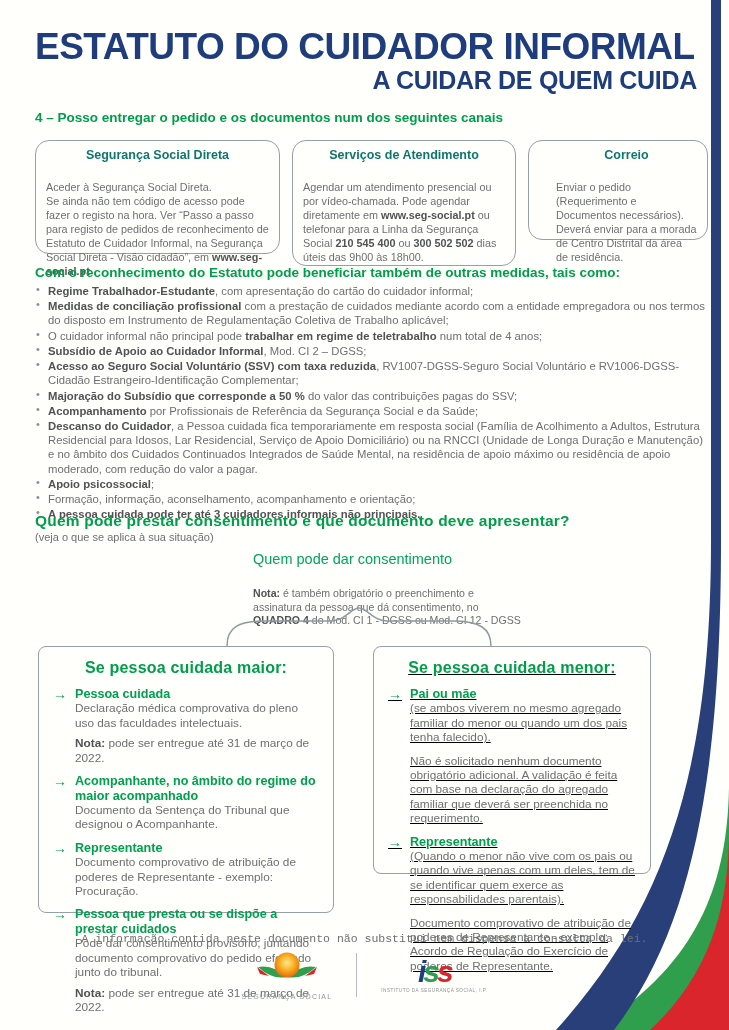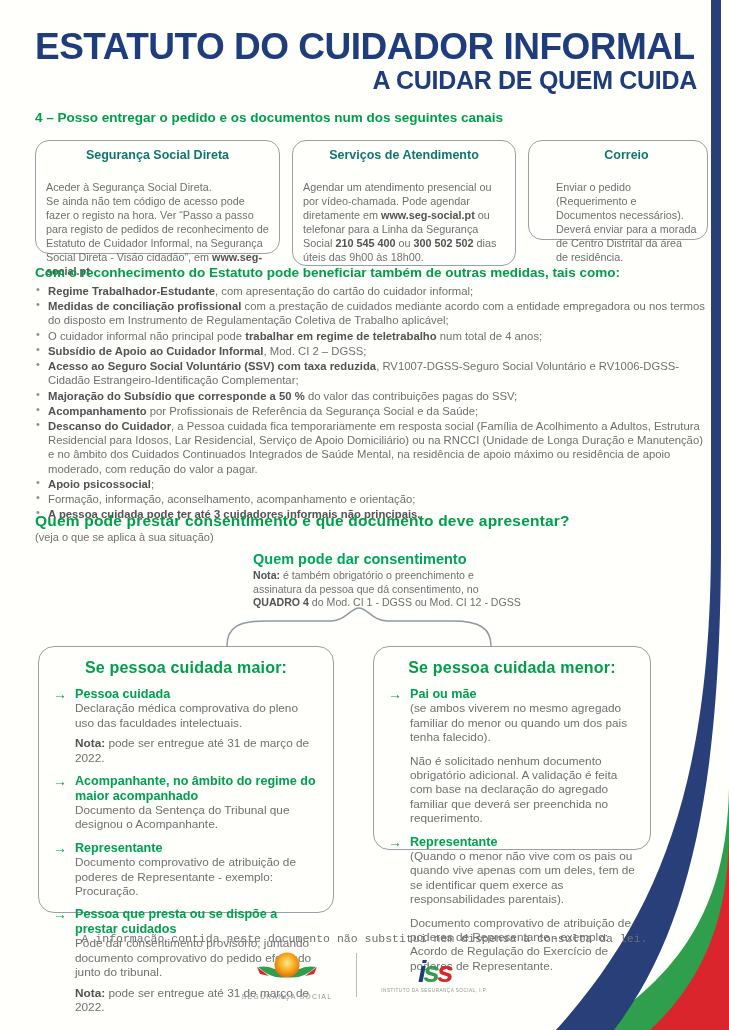--- a/index.html
+++ b/index.html
@@ -27,28 +27,28 @@
   .measures{left:35px;top:265px;width:670px;}
   .measures-h{font-size:13.5px;margin:0 0 4px 0;}
   ul.measures-list{list-style:none;margin:0;padding:0;}
   ul.measures-list li{position:relative;padding-left:13px;color:#6e6f71;font-size:11.3px;line-height:1.26;margin-bottom:1px;}
   ul.measures-list li .mk{position:absolute;left:1px;top:-1px;color:#8a8c8e;font-size:11px;}
   ul.measures-list b{color:#515254;}
   
   .consent-h{left:35px;top:512px;font-size:15.5px;letter-spacing:.2px;}
   .consent-sub{left:35px;top:531px;color:#6e6f71;font-size:11px;}
   .consent-info{left:253px;top:551px;width:270px;}
-  .consent-info-title{color:#00a65a;font-weight:bold;font-size:14.5px;margin-bottom:2px;}
+  .consent-info-title{color:#00a65a;font-weight:normal;font-size:14.5px;margin-bottom:20px;}
   .consent-info-note{color:#6e6f71;font-size:10.6px;line-height:1.28;}
   .consent-info-note b{color:#515254;}
   .brace{left:225px;top:601px;}
   
-  .consent-box{border:1.5px solid #97a0a6;border-radius:16px;box-sizing:border-box;background:#fffffb;padding:12px 14px;}
+  .consent-box{border:1.5px solid #97a0a6;border-radius:8px;box-sizing:border-box;background:#fffffb;padding:12px 14px;}
   .consent-box.maior{left:38px;top:646px;width:296px;height:267px;}
-  .consent-box.menor{left:373px;top:646px;width:278px;height:204px;}
+  .consent-box.menor{left:373px;top:646px;width:278px;height:228px;text-decoration:underline;}
   .consent-box h3{margin:0 0 10px 0;text-align:center;color:#009e4b;font-size:16px;letter-spacing:.2px;}
   .citem{display:flex;gap:8px;margin-bottom:9px;}
   .citem .arrow{color:#009e4b;font-weight:bold;font-size:14px;line-height:1.1;flex:0 0 auto;}
   .citem h4{margin:0;color:#00a050;font-size:12.6px;line-height:1.15;}
   .citem p{margin:0;color:#6e6f71;font-size:11.8px;line-height:1.22;}
   .citem p+p{margin-top:6px;}
   .citem p b{color:#515254;}
   .menor .citem p+p{margin-top:9px;}
   
   .disclaimer{left:0;top:932px;width:729px;text-align:center;color:#6e6f71;font-size:11.5px;font-family:Liberation Mono, monospace;}

